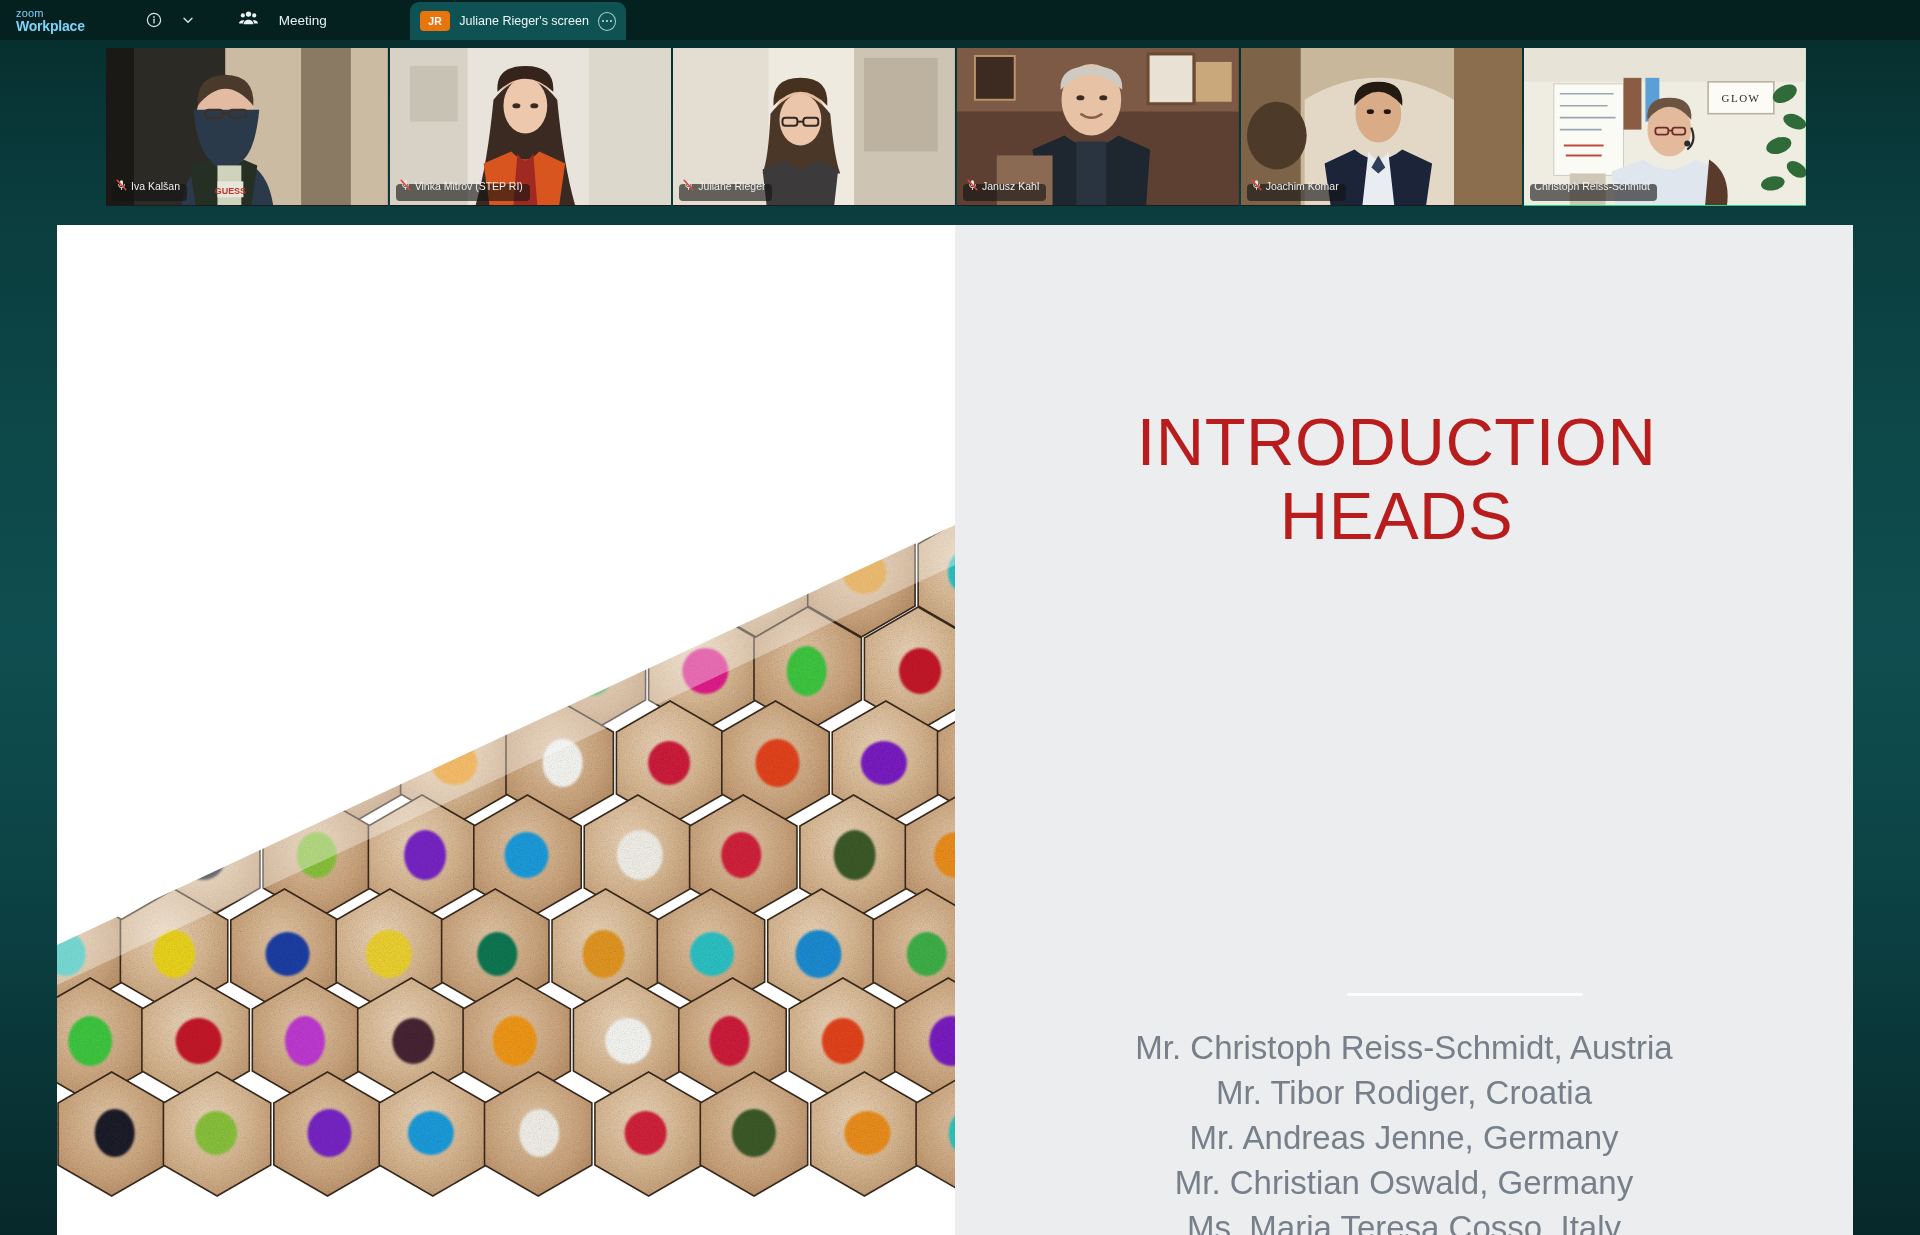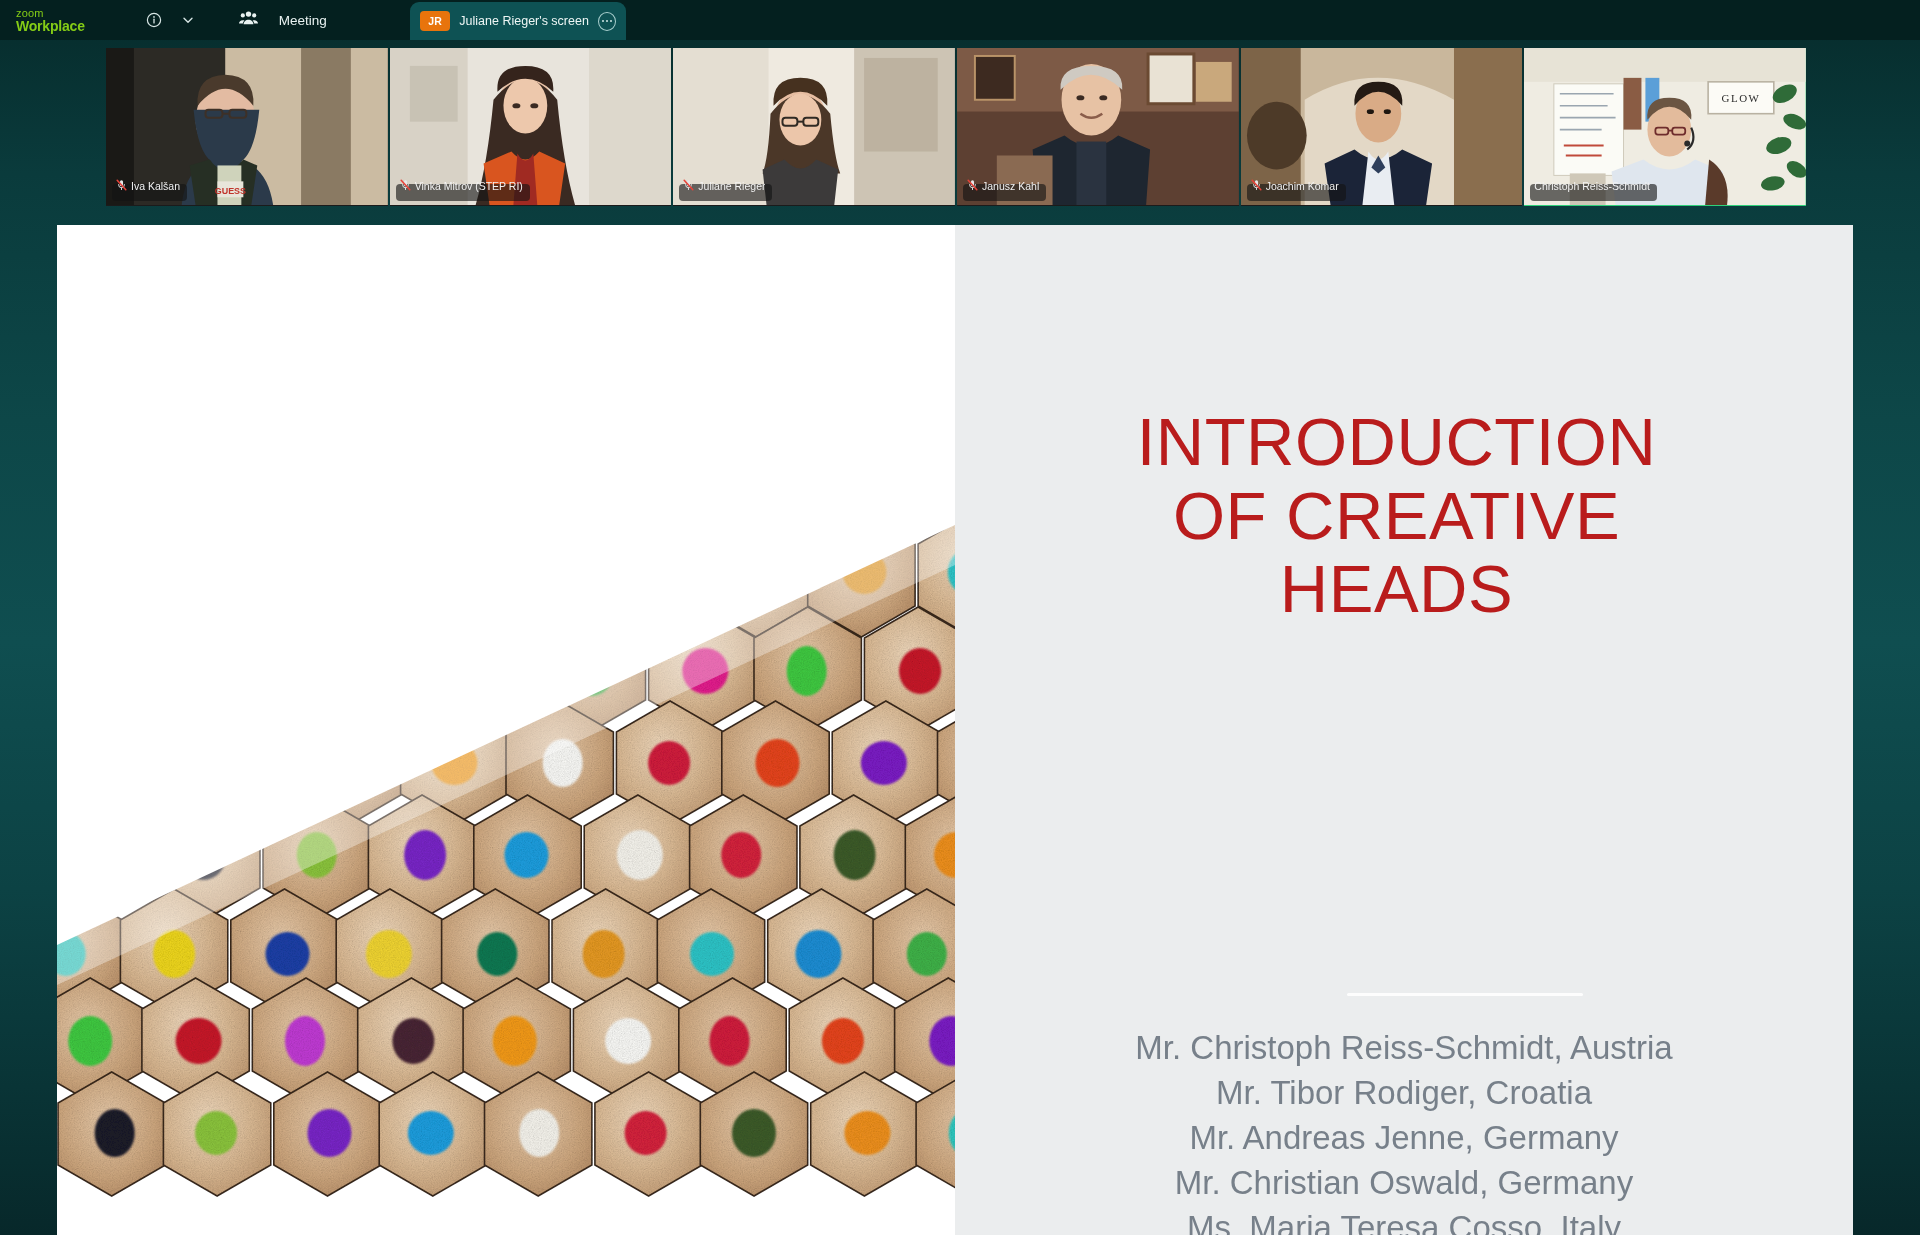--- a/index.html
+++ b/index.html
@@ -29,21 +29,21 @@
   
   #topbar {
     position: absolute; left: 0; top: 0;
     width: 1920px; height: 40px;
     background: #04201f;
     display: flex; align-items: center;
     z-index: 40;
   }
   .zoom-logo {
     margin-left: 16px;
-    color: #84cc16;
+    color: #7dd3fc;
     line-height: 1.0;
     user-select: none;
   }
   .zoom-logo .z1 { display:block; font-size: 11px; letter-spacing: .2px; font-weight: 400; }
   .zoom-logo .z2 { display:block; font-size: 14px; font-weight: 700; letter-spacing: -.2px; }
 
   .tb-icon {
     width: 26px; height: 26px;
     display: flex; align-items: center; justify-content: center;
     color: #dfe9e8;
@@ -531,21 +531,20 @@
           </g>
           <path d="M0 0 H898 V300 L0 720 Z" fill="#ffffff"></path>
           <path d="M0 700 L898 280 L898 340 L0 760 Z" fill="#ffffff" opacity=".35"></path>
         </svg>
     </div>
 
     <div id="slide-right"></div>
 
     <div id="slide-title">
         <div>INTRODUCTION</div>
-        <div>OF CREATIVE</div>
         <div>HEADS</div>
       </div>
     <div id="title-divider"></div>
     <div id="names-block">
         <div class="nm-line">Mr. Christoph Reiss-Schmidt, Austria</div>
         <div class="nm-line">Mr. Tibor Rodiger, Croatia</div>
         <div class="nm-line">Mr. Andreas Jenne, Germany</div>
         <div class="nm-line">Mr. Christian Oswald, Germany</div>
         <div class="nm-line">Ms. Maria Teresa Cosso, Italy</div>
       </div>

